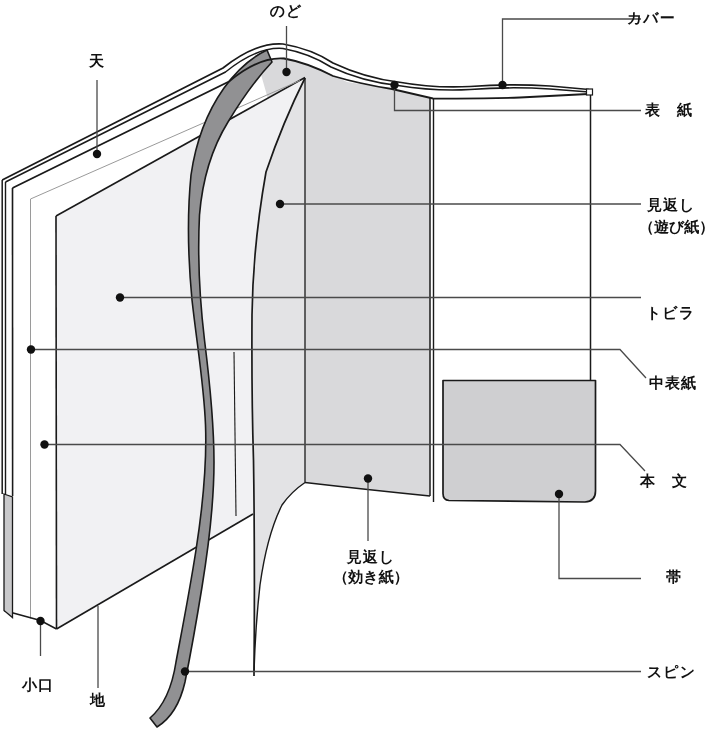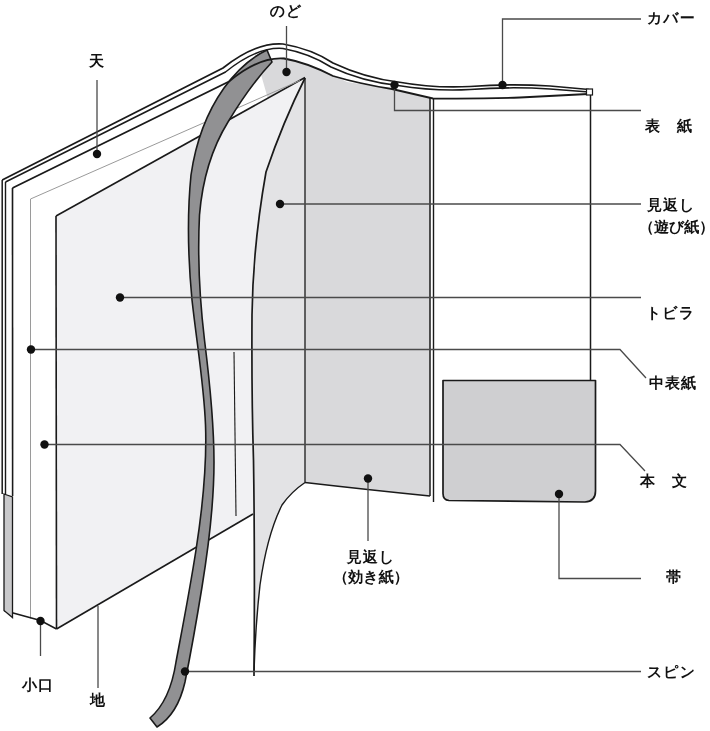--- a/index.html
+++ b/index.html
@@ -110,22 +110,22 @@
     <circle cx="44.5" cy="444.5" r="4.2"></circle>
     <circle cx="368" cy="478.5" r="4.2"></circle>
     <circle cx="559" cy="494" r="4.2"></circle>
     <circle cx="185" cy="671.5" r="4.2"></circle>
     <circle cx="40.5" cy="621" r="4.2"></circle>
   </g>
 </svg>
 
   <div class="lbl ctr" style="left:286px;top:2px">のど</div>
   <div class="lbl ctr" style="left:97px;top:52px">天</div>
-  <div class="lbl" style="left:647px;top:9px">カバー</div>
-  <div class="lbl" style="left:645px;top:117px">表　紙</div>
+  <div class="lbl" style="left:627px;top:9px">カバー</div>
+  <div class="lbl" style="left:645px;top:101px">表　紙</div>
   <div class="lbl" style="left:647px;top:196px">見返し</div>
   <div class="lbl small" style="left:639px;top:218px">（遊び紙）</div>
   <div class="lbl" style="left:646px;top:304px">トビラ</div>
   <div class="lbl" style="left:649px;top:374px">中表紙</div>
   <div class="lbl" style="left:640px;top:472px">本　文</div>
   <div class="lbl" style="left:666px;top:568px">帯</div>
   <div class="lbl ctr" style="left:371px;top:548px">見返し</div>
   <div class="lbl small ctr" style="left:371px;top:568px">（効き紙）</div>
   <div class="lbl" style="left:647px;top:663px">スピン</div>
   <div class="lbl ctr" style="left:38px;top:676px">小口</div>

